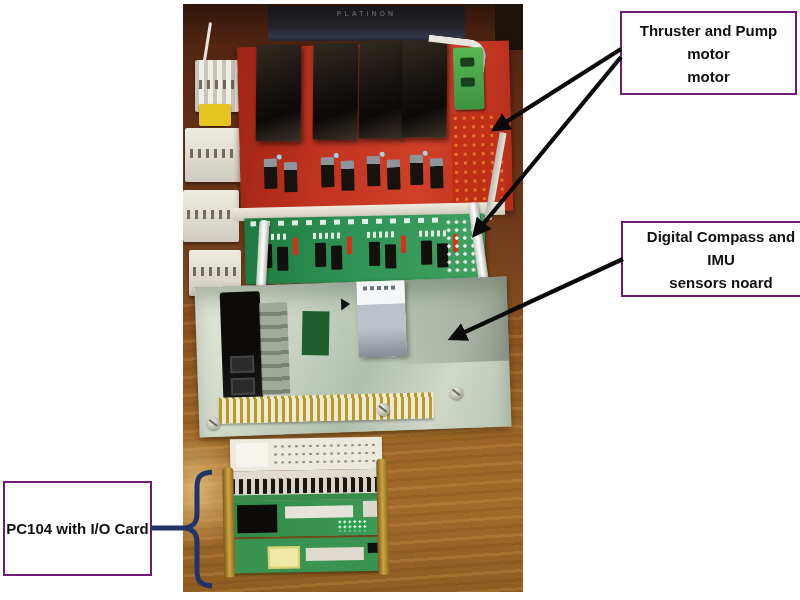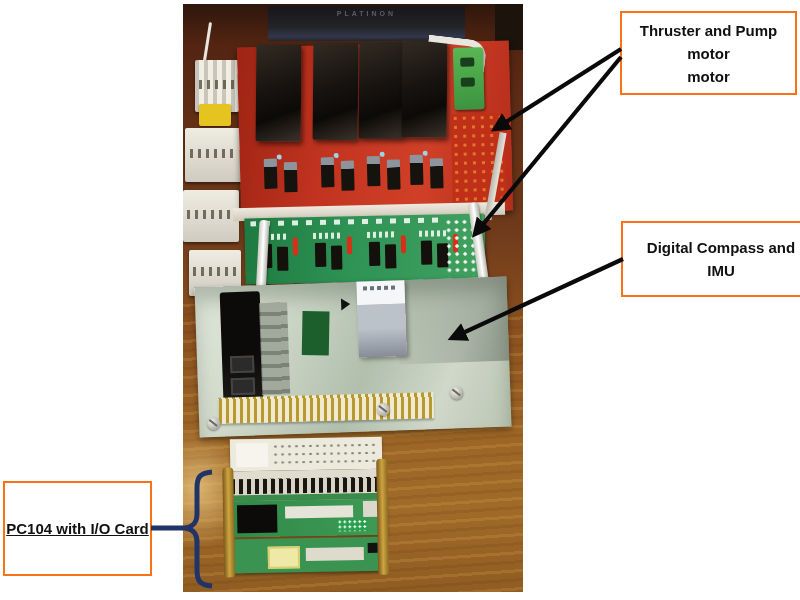--- a/index.html
+++ b/index.html
@@ -114,26 +114,26 @@
   #pwr-board{left:4px;top:102px;width:154px;height:34px;background:#3a9350;box-shadow:0 2px 3px rgba(0,0,0,.4);}
   #pwr-yellow{left:38px;top:8px;width:28px;height:18px;background:#efe9a8;border:2px solid #d8d070;}
   #pwr-label{left:76px;top:10px;width:58px;height:13px;background:#dedacc;}
   #pwr-nub{left:140px;top:6px;width:10px;height:10px;background:#111;}
   .gold{background:linear-gradient(90deg,#79591a,#cfa441 50%,#8a6a20);border-radius:4px;}
   #gold-left{left:-2px;top:30px;width:11px;height:110px;}
   #gold-right{left:152px;top:24px;width:11px;height:116px;}
 
   
   #overlay{position:absolute;left:0;top:0;width:800px;height:600px;z-index:5;pointer-events:none;}
-  .callout{position:absolute;z-index:4;background:#ffffff;border:2px solid #f97316;
+  .callout{position:absolute;z-index:4;background:#ffffff;border:2px solid #701a75;
     display:flex;flex-direction:column;justify-content:center;align-items:center;
     font-weight:bold;font-size:15px;line-height:23px;color:#111;text-align:center;}
   #callout-thruster{left:620px;top:11px;width:173px;height:80px;}
   #callout-imu{left:621px;top:221px;width:172px;height:72px;padding-left:12px;}
-  #callout-pc104{left:3px;top:481px;width:145px;height:91px;text-decoration:underline;}
+  #callout-pc104{left:3px;top:481px;width:145px;height:91px;}
 </style>
 </head>
 <body>
 
 <div id="canvas">
 
   <div id="photo">
     <div class="abs" id="wood"></div>
     <div class="abs" id="wood-grain"></div>
     <div class="abs" id="wood-light-corner"></div>
@@ -285,18 +285,19 @@
     <line x1="151" y1="528" x2="187" y2="528" stroke="#203468" stroke-width="5"></line>
     <path d="M 212 472 C 199 473 197 478 197 488 L 197 514 C 197 522 194 526 186 528 C 194 530 197 534 197 542 L 197 570 C 197 580 199 585 212 586" fill="none" stroke="#203468" stroke-width="5"></path>
   </svg>
 
   <div class="callout" id="callout-thruster">
     <span>Thruster and Pump motor</span>
     <span>motor</span>
   </div>
   <div class="callout" id="callout-imu">
     <span>Digital Compass and IMU</span>
+    <span>sensors noard</span>
   </div>
   <div class="callout" id="callout-pc104">
     <span>PC104 with I/O Card</span>
   </div>
 
 </div>
 
 </body></html>

